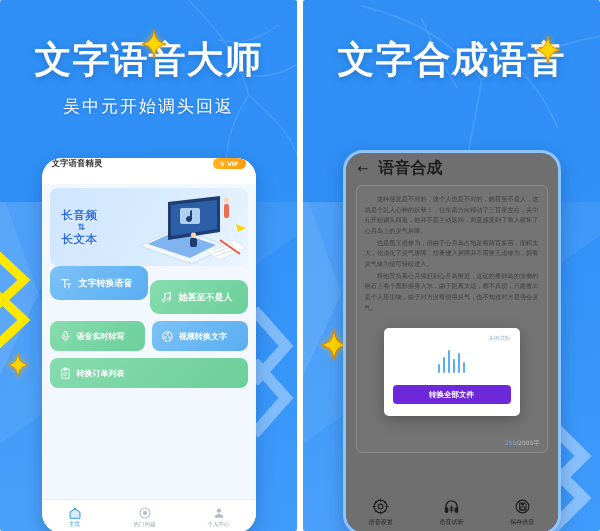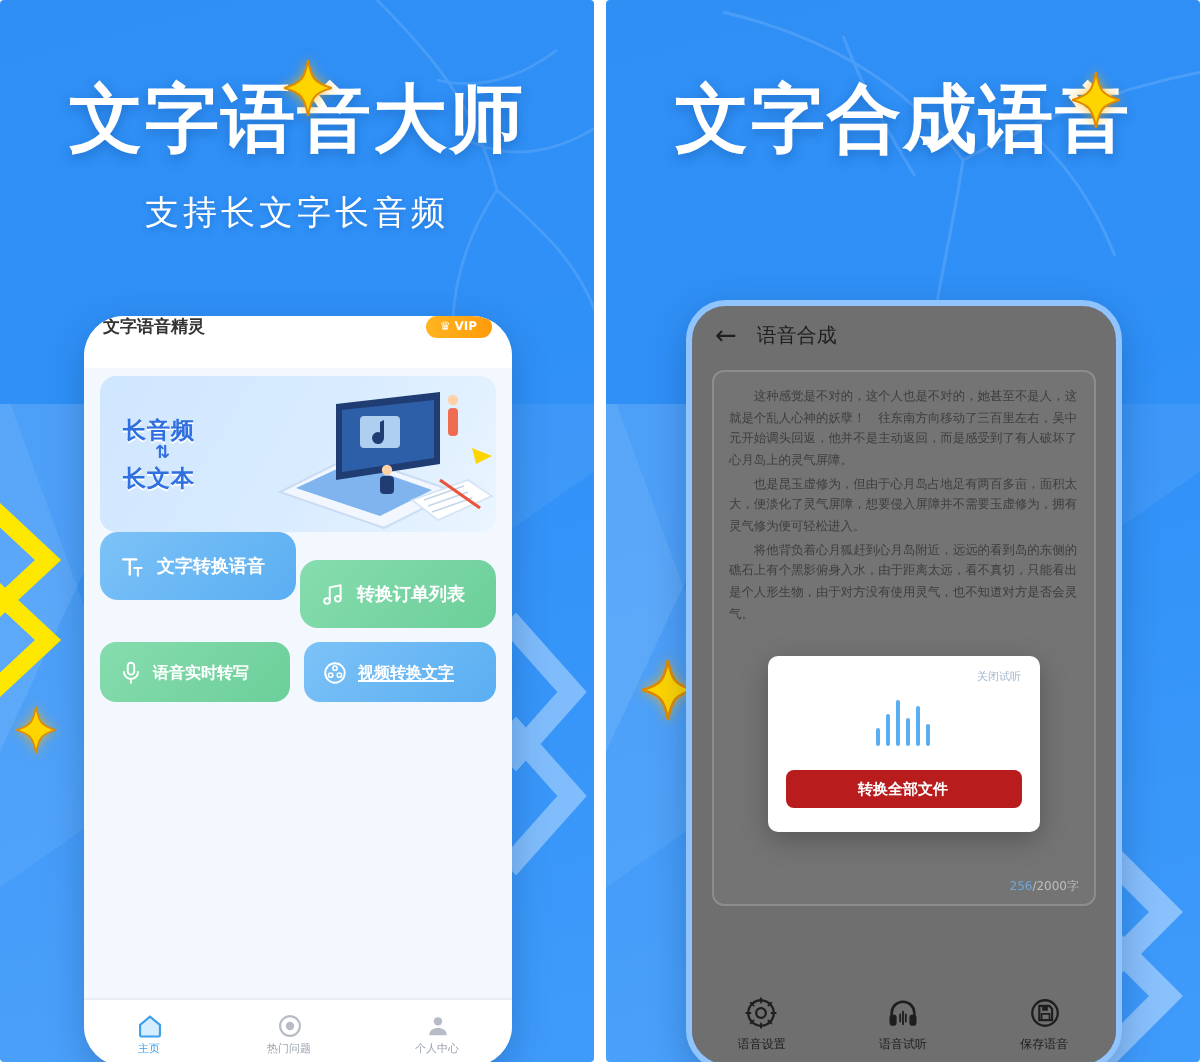--- a/index.html
+++ b/index.html
@@ -93,39 +93,39 @@
     cursor:pointer;
   }
   .big-btn.blue{ background:linear-gradient(135deg,#7cc2f7,#5aaef2); }
   .big-btn.green{ background:linear-gradient(135deg,#86dcae,#6ccf9a); margin-top:14px; }
   .row{ display:flex; gap:7px; margin-bottom:7px; }
   .sm-btn{
     flex:1; height:30px; border-radius:8px; display:flex; align-items:center;
     gap:5px; padding-left:9px; color:#fff; font-size:8px; font-weight:bold;
     cursor:pointer;
   }
-  .sm-btn.blue{ background:linear-gradient(135deg,#7cc2f7,#5aaef2);text-decoration:underline; }
+  .sm-btn.blue{ background:linear-gradient(135deg,#7cc2f7,#5aaef2); }
   .sm-btn.green{ background:linear-gradient(135deg,#86dcae,#6ccf9a);text-align:right; }
   .ico{ width:13px; height:13px; flex:none; }
   .ico svg{ width:100%; height:100%; display:block; }
 
   .tabbar{
     position:absolute; left:0; right:0; bottom:0; height:34px;
     background:#fff; border-top:1px solid #eaeef3;
     display:flex; align-items:center; justify-content:space-around;
   }
   .tab{ display:flex; flex-direction:column; align-items:center; gap:2px; cursor:pointer; }
   .tab .ti{ width:14px; height:14px; }
   .tab .tl{ font-size:5.5px; color:#9aa3ad; }
   .tab.active .tl{ color:#3aa0ea; }
 
   
   .r-head{ height:30px; display:flex; align-items:center; gap:10px; padding:0 12px; }
   .r-back{ font-size:13px; color:#1f1f1f; cursor:pointer; line-height:1; }
-  .r-title{ font-size:10px; font-weight:normal; color:#1f1f1f; }
+  .r-title{ font-size:16px; font-weight:bold; color:#1f1f1f; }
   .r-textbox{
     margin:2px 10px 0; height:268px; border:1px solid #8d8d8d; border-radius:6px;
     padding:8px 8px 0; position:relative; overflow:hidden;
     background:rgba(255,255,255,.04);
   }
   .r-para{ font-size:6.2px; line-height:1.72; color:#3e3e3e; text-indent:2em;
            text-align:justify; }
   .r-para + .r-para{ margin-top:1px; }
   .r-count{
     position:absolute; right:7px; bottom:4px; font-size:6px; color:#bdbdbd;
@@ -136,21 +136,21 @@
     position:absolute; left:50%; transform:translateX(-50%); top:175px;
     width:136px; height:88px; background:#fff; border-radius:5px;
     box-shadow:0 4px 14px rgba(0,0,0,.25); padding:7px 9px;
   }
   .modal-close{ font-size:5.5px; color:#9fb6cc; text-align:right; cursor:pointer; }
   .wave{ display:flex; align-items:flex-end; justify-content:center;
          gap:2.5px; height:24px; margin-top:7px; }
   .wave i{ display:block; width:2.5px; background:#5aaef2; border-radius:1px; }
   .modal-btn{
     margin-top:12px; height:19px; border-radius:4px;
-    background:#b91c1c; color:#fff; font-size:7.5px; font-weight:bold;
+    background:#6d28d9; color:#fff; font-size:7.5px; font-weight:bold;
     display:flex; align-items:center; justify-content:center; cursor:pointer;
   }
 
   .r-tabbar{
     position:absolute; left:0; right:0; bottom:0; height:40px;
     display:flex; align-items:center; justify-content:space-around;
     background:#6f6f6f;
   }
   .r-tab{ display:flex; flex-direction:column; align-items:center; gap:3px; cursor:pointer; }
   .r-tab .ti{ width:17px; height:17px; }
@@ -188,21 +188,21 @@
         </svg>
     </div>
     <div class="spark" style="left:8px; top:353px;">
       <svg width="20" height="24" viewBox="0 0 24 28">
           <path d="M12 0 C13.6 9 15 11.6 24 14 C15 16.4 13.6 19 12 28 C10.4 19 9 16.4 0 14 C9 11.6 10.4 9 12 0Z" fill="#ffd500" stroke="#e08a00" stroke-width="1"></path>
         </svg>
     </div>
 
     <div class="headline">
       <div class="title">文字语音大师</div>
-      <div class="subtitle">支持长文字长音频</div>
+      <div class="subtitle">吴中元开始调头回返</div>
     </div>
 
     <div class="phone l">
 
       <div class="app-head">
         <div class="app-title">文字语音精灵</div>
         <div class="vip">
           <span class="crown">♛</span>
           <span>VIP</span>
         </div>
@@ -251,21 +251,21 @@
             <span>文字转换语音</span>
           </div>
           <div class="big-btn green">
             <span class="ico">
               <svg viewBox="0 0 24 24">
                   <path d="M9 17V5l10-2v12" stroke="#fff" stroke-width="1.8" fill="none" stroke-linecap="round" stroke-linejoin="round"></path>
                   <circle cx="6.5" cy="17.5" r="2.6" stroke="#fff" stroke-width="1.8" fill="none"></circle>
                   <circle cx="16.5" cy="15.5" r="2.6" stroke="#fff" stroke-width="1.8" fill="none"></circle>
                 </svg>
             </span>
-            <span>转换订单列表</span>
+            <span>她甚至不是人</span>
           </div>
         </div>
 
         <div class="row">
           <div class="sm-btn green">
             <span class="ico">
               <svg viewBox="0 0 24 24">
                   <rect x="9" y="2.5" width="6" height="11" rx="3" stroke="#fff" stroke-width="1.8" fill="none"></rect>
                   <path d="M5.5 11a6.5 6.5 0 0 0 13 0M12 17.5V21" stroke="#fff" stroke-width="1.8" fill="none" stroke-linecap="round"></path>
                 </svg>
@@ -279,20 +279,30 @@
                   <circle cx="12" cy="7.5" r="2" stroke="#fff" stroke-width="1.4" fill="none"></circle>
                   <circle cx="16" cy="14" r="2" stroke="#fff" stroke-width="1.4" fill="none"></circle>
                   <circle cx="8" cy="14" r="2" stroke="#fff" stroke-width="1.4" fill="none"></circle>
                 </svg>
             </span>
             <span>视频转换文字</span>
           </div>
         </div>
 
         <div class="row">
+          <div class="sm-btn green">
+            <span class="ico">
+              <svg viewBox="0 0 24 24">
+                  <rect x="5" y="4" width="14" height="17" rx="2" stroke="#fff" stroke-width="1.8" fill="none"></rect>
+                  <rect x="9" y="2" width="6" height="4" rx="1.2" stroke="#fff" stroke-width="1.6" fill="none"></rect>
+                  <path d="M8.5 11h7M8.5 15h5" stroke="#fff" stroke-width="1.5" stroke-linecap="round"></path>
+                </svg>
+            </span>
+            <span>转换订单列表</span>
+          </div>
         </div>
       </div>
 
       <div class="tabbar">
         <div class="tab active">
           <span class="ti">
             <svg viewBox="0 0 24 24">
                 <path d="M3.5 11 12 4l8.5 7v9a1 1 0 0 1-1 1h-15a1 1 0 0 1-1-1z" stroke="#3aa0ea" stroke-width="1.8" fill="#d6ecff"></path>
               </svg>
           </span>

